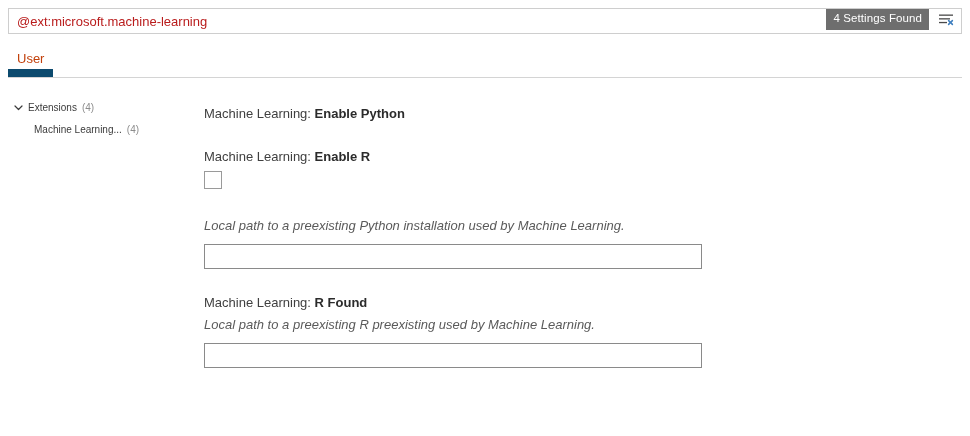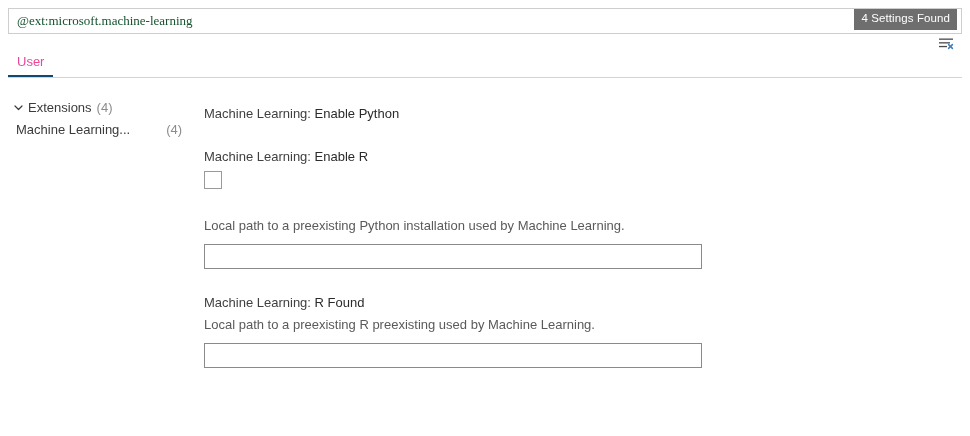--- a/index.html
+++ b/index.html
@@ -31,34 +31,33 @@
     background: #ffffff;
     box-sizing: border-box;
     display: flex;
     align-items: center;
   }
   .search-input {
     flex: 1 1 auto;
     border: none;
     outline: none;
     background: transparent;
-    font-family: Liberation Serif, serif;
-    font-size: 13px;
-    color: #14532d;
+    font-family: Liberation Sans, sans-serif;
+    font-size: 13px;
+    color: #b91c1c;
     padding: 0 8px;
     height: 100%;
     line-height: 24px;
   }
   .search-actions {
     display: flex;
-    align-items: flex-end;
+    align-items: flex-start;
     height: 100%;
     padding-right: 4px;
     gap: 6px;
-    flex-direction: column;
   }
   .settings-found-badge {
     background: #6e6e6e;
     color: #ffffff;
     font-size: 11.5px;
     line-height: 1;
     padding: 4px 7px 5px 7px;
     white-space: nowrap;
     border-radius: 0;
     letter-spacing: 0.1px;
@@ -98,42 +97,42 @@
     height: 29px;
     padding: 0 9px;
     display: flex;
     align-items: center;
     font-size: 13px;
     color: #333333;
     cursor: pointer;
     box-sizing: border-box;
   }
   .tab.active {
-    border-bottom: 2px solid #0c4a6e;
-    color: #ec4899;
+    border-bottom: 8px solid #0c4a6e;
+    color: #c2410c;
   }
 
   
   .toc {
     position: absolute;
     left: 0;
     top: 96px;
     width: 190px;
   }
   .toc-row {
     display: flex;
     align-items: center;
     height: 22px;
-    font-size: 13px;
+    font-size: 10px;
     color: #3b3b3b;
     cursor: pointer;
     white-space: nowrap;
   }
   .toc-row.level-0 { padding-left: 10px; }
-  .toc-row.level-1 { padding-left: 16px; gap: 31px; }
+  .toc-row.level-1 { padding-left: 34px; }
   .toc-chevron {
     width: 16px;
     height: 16px;
     display: inline-flex;
     align-items: center;
     justify-content: center;
     flex: 0 0 auto;
     margin-right: 2px;
   }
   .toc-label { color: #3b3b3b; }
@@ -148,26 +147,27 @@
   }
   .setting-item { margin-bottom: 25px; }
   .setting-title {
     font-size: 13px;
     color: #404040;
     line-height: 18px;
     margin-bottom: 3px;
     white-space: nowrap;
   }
   .setting-title .cat { font-weight: 400; margin-top: 10px; }
-  .setting-title .name { font-weight: 400; color: #2b2b2b; }
+  .setting-title .name { font-weight: 700; color: #2b2b2b; }
 
   .setting-desc {
     font-size: 13px;
     color: #5a5a5a;
     line-height: 19px;
+    font-style: italic;
   }
 
   .bool-row {
     display: flex;
     align-items: center;
     gap: 10px;
     height: 22px;
   }
   .checkbox {
     width: 18px;

